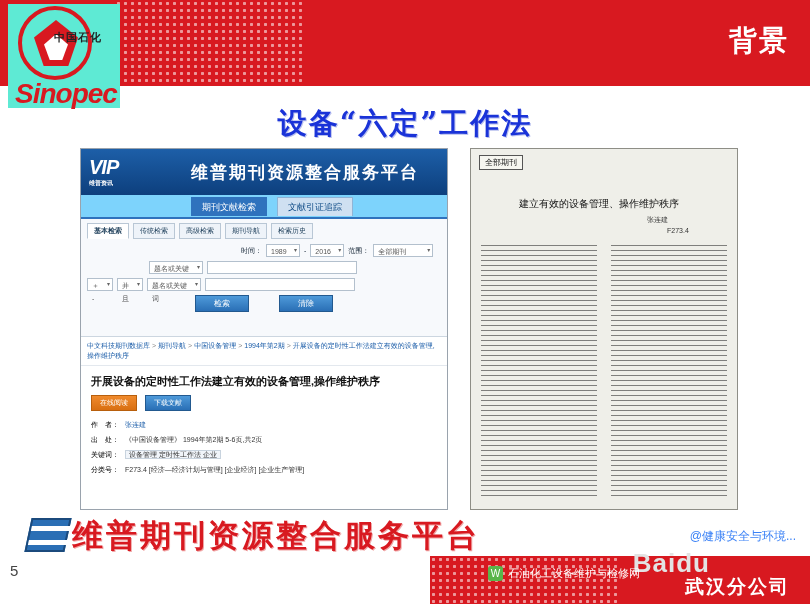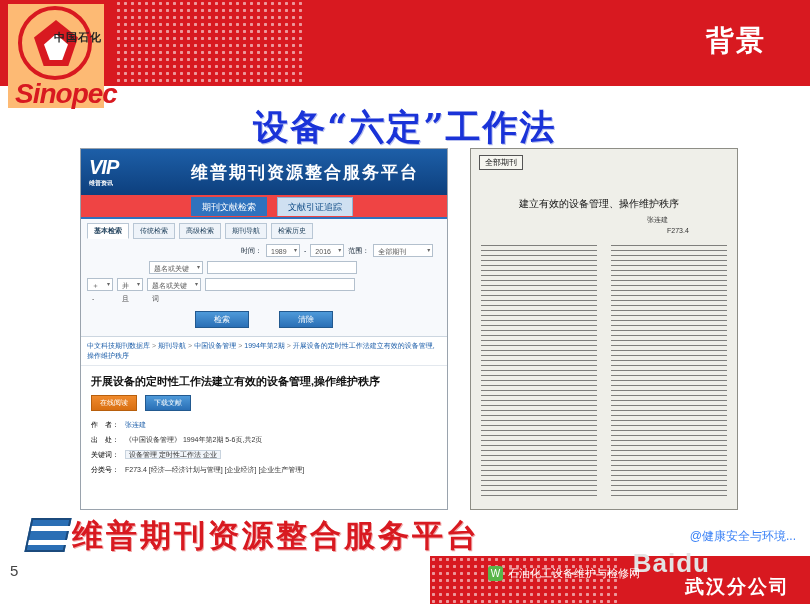--- a/index.html
+++ b/index.html
@@ -15,28 +15,28 @@
   .top-band{
     position:absolute;left:0;top:0;width:810px;height:86px;
     background:#d81920;overflow:hidden;
   }
   .dots-left{
     position:absolute;left:115px;top:0;width:190px;height:86px;
     background-image:radial-gradient(#ffffff 1.4px, transparent 1.5px);
     background-size:7px 7px;opacity:.55;
   }
   .band-title{
-    position:absolute;right:44px;top:22px;
+    position:absolute;right:21px;top:22px;
     color:#ffffff;font-size:28px;font-weight:bold;letter-spacing:2px;
   }
 
   
   .logo{
-    position:absolute;left:8px;top:4px;width:96px;height:104px;
-    background:#fdba74;border:none;
+    position:absolute;left:8px;top:4px;width:112px;height:104px;
+    background:#5eead4;border:none;
   }
   .logo .ring{
     position:absolute;left:10px;top:2px;width:74px;height:74px;border-radius:50%;
     border:4px solid #d81920;box-sizing:border-box;
   }
   .logo .petal{
     position:absolute;left:26px;top:16px;width:44px;height:46px;
     background:#d81920;
     clip-path:polygon(50% 0%, 100% 38%, 78% 100%, 22% 100%, 0% 38%);
   }
@@ -49,21 +49,21 @@
     letter-spacing:1px;
   }
   .logo .word{
     position:absolute;left:4px;top:74px;width:108px;text-align:center;
     color:#d81920;font-size:28px;font-weight:bold;font-style:italic;letter-spacing:-1px;
   }
 
   
   .slide-title{
     position:absolute;left:0;top:104px;width:810px;text-align:center;
-    font-size:35px;font-weight:bold;color:#1a33d8;letter-spacing:2px;
+    font-size:29px;font-weight:bold;color:#1a33d8;letter-spacing:2px;
     font-family:"DejaVu Serif","Liberation Serif",serif;
     text-shadow:1px 1px 0 #b9c0ee;
   }
 
   
   .shot-left{
     position:absolute;left:80px;top:148px;width:368px;height:362px;
     background:#ffffff;border:1px solid #9aa3ad;box-sizing:border-box;
     overflow:hidden;font-size:7px;color:#123;
   }
@@ -73,21 +73,21 @@
   .vip-logo{
     position:absolute;left:8px;top:7px;color:#fff;font-size:20px;font-weight:bold;
     font-style:italic;letter-spacing:-1px;
   }
   .vip-logo small{font-size:6px;font-style:normal;display:block;letter-spacing:0;}
   .vip-title{
     position:absolute;left:110px;top:12px;color:#ffffff;font-size:17px;font-weight:bold;
     letter-spacing:2px;
   }
   .vip-tabs{
-    position:relative;height:22px;background:#ef4444;border-bottom:2px solid #2f72bd;
+    position:relative;height:22px;background:#7dd3fc;border-bottom:2px solid #2f72bd;
   }
   .vip-tab{
     position:absolute;top:2px;height:18px;line-height:18px;padding:0 10px;
     font-size:9px;color:#0b4884;background:#cfe0f1;border:1px solid #8fb4d6;
     border-bottom:none;
   }
   .vip-tab.active{background:#2f72bd;color:#fff;border-color:#2f72bd;}
   .filters{
     position:relative;height:118px;background:#f7f9fc;border-bottom:1px solid #ccd6e0;
     padding:4px 6px;box-sizing:border-box;
@@ -100,21 +100,21 @@
   .row{display:flex;align-items:center;gap:4px;margin-bottom:4px;font-size:7px;}
   .inp{
     border:1px solid #b3c0cd;background:#fff;height:13px;line-height:13px;
     padding:0 4px;font-size:7px;color:#555;box-sizing:border-box;
   }
   .sel{
     border:1px solid #b3c0cd;background:#fff;height:13px;line-height:13px;
     padding:0 10px 0 4px;font-size:7px;color:#555;position:relative;box-sizing:border-box;
   }
   .sel:after{content:"▾";position:absolute;right:2px;top:-1px;font-size:6px;color:#666;}
-  .btns{display:flex;gap:30px;justify-content:center;margin-top:20px;}
+  .btns{display:flex;gap:30px;justify-content:center;margin-top:4px;}
   .btn-blue{
     width:52px;height:15px;line-height:15px;text-align:center;font-size:8px;color:#fff;
     background:linear-gradient(#4e9ada,#2a6fb5);border:1px solid #22598f;
   }
   .crumb{
     padding:4px 6px;font-size:7px;color:#1a5ca8;border-bottom:1px solid #e3e8ee;
     background:#fff;
   }
   .crumb span{color:#1a5ca8;}
   .crumb .sep{color:#888;margin:0 2px;}

